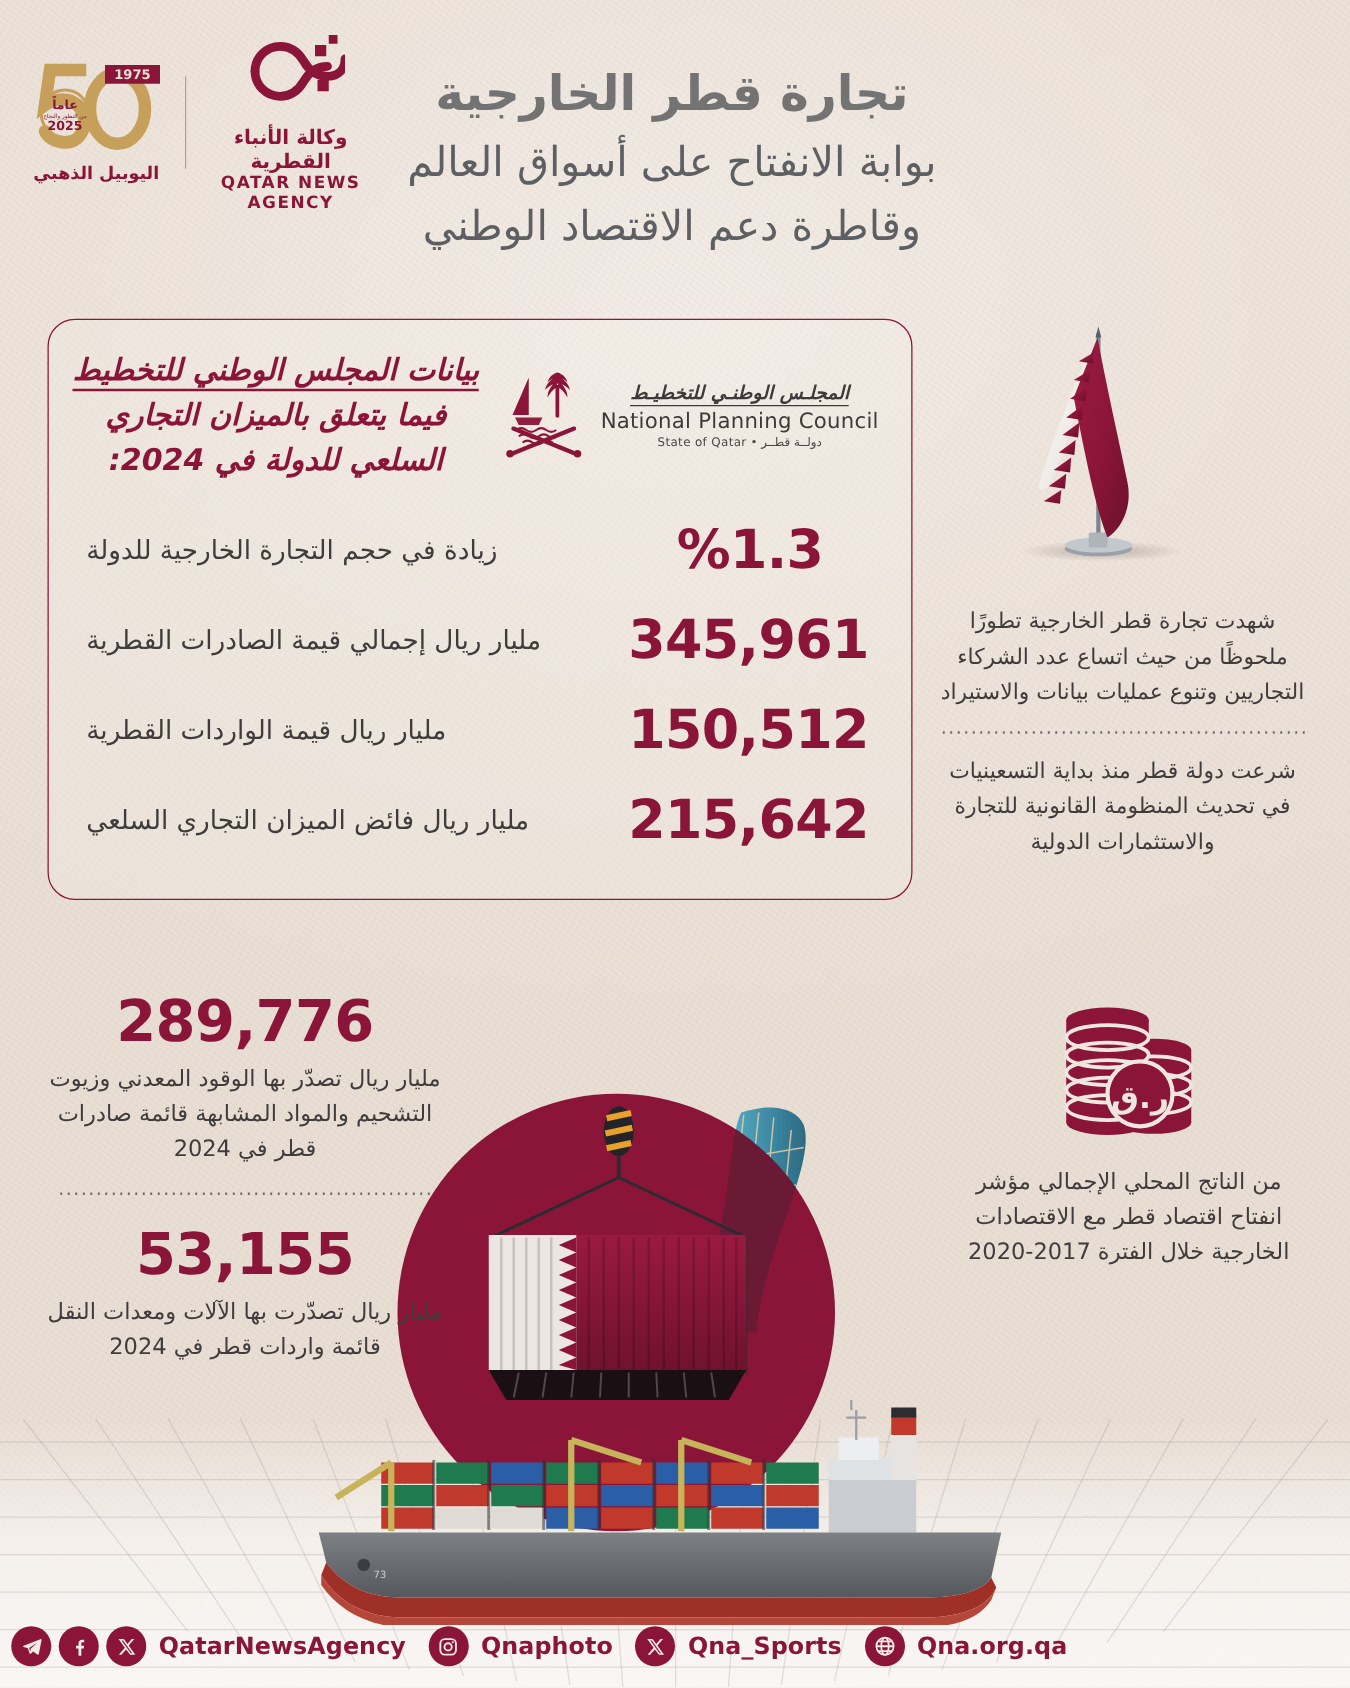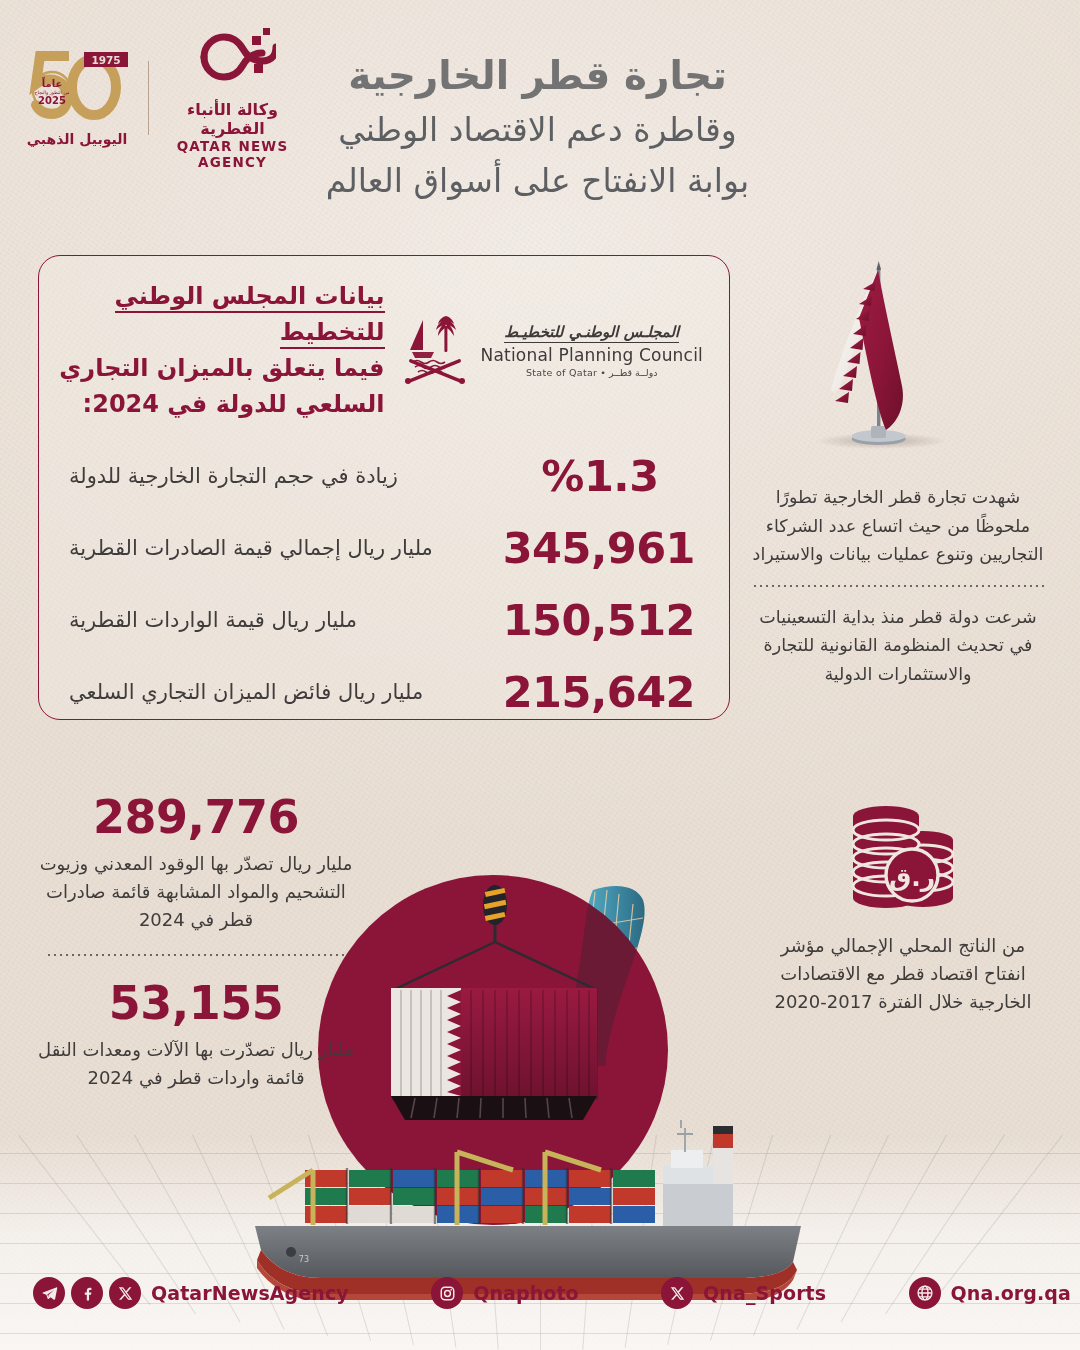--- a/index.html
+++ b/index.html
@@ -61,22 +61,23 @@
     background:rgba(246,240,233,.28);
   }
   .card-head{ display:flex; align-items:center; padding:22px 26px 0 18px; }
   .npc{ display:flex; align-items:center; gap:12px; flex:0 0 auto; }
   .npc-txt{ text-align:center; }
   .npc-ar{ font-size:15px; font-weight:700; color:#3e3a39; letter-spacing:.4px;
            border-bottom:1.5px solid #3e3a39; padding-bottom:1px; display:inline-block;font-style:italic;}
   .npc-en{ font-size:17px; font-weight:400; color:#3e3a39; direction:ltr; margin-top:2px; letter-spacing:.2px;}
   .npc-st{ font-size:9.5px; color:#4a4644; margin-top:2px; letter-spacing:.3px;}
   .card-title{
-    flex:1; text-align:right; font-size:24px; font-weight:700; color:#8A1538; line-height:1.5;
+    flex:1; text-align:center; font-size:24px; font-weight:700; color:#8A1538; line-height:1.5;
     padding-right:14px;
+    font-style:italic;
   }
   .card-title .u{ border-bottom:2px solid #8A1538; padding-bottom:1px; }
 
   .rows{ padding:18px 34px 0 30px; }
   .row{ display:flex; align-items:center; height:72px; }
   .row .val{
     flex:0 0 190px; text-align:center; font-size:43px; font-weight:700; color:#8A1538;
     direction:ltr; letter-spacing:-.5px;
   }
   .row .lbl{ flex:1; text-align:left; font-size:21px; color:#3f3c3b; line-height:1.45; }
@@ -101,22 +102,22 @@
   .rstat{ position:absolute; left:758px; top:792px; width:290px; z-index:5; text-align:center; }
   .coins{ height:130px; display:flex; align-items:center; justify-content:center; }
   .rstat .stat-num{ font-size:48px; margin-top:12px; }
   .rstat .stat-txt{ font-size:18px; margin-top:10px; }
 
   
   .art{ position:absolute; left:245px; top:870px; width:600px; height:430px; z-index:4; }
 
   
   .social{
-    position:absolute; left:0; right:0; bottom:36px; height:42px; z-index:6;
-    display:flex; align-items:center; justify-content:space-between; gap:0px; direction:ltr;padding-left:24px;
+    position:absolute; left:0; right:0; bottom:12px; height:42px; z-index:6;
+    display:flex; align-items:center; justify-content:flex-start; gap:0px; direction:ltr;
   }
   .sgrp{ display:flex; align-items:center; gap:6px; margin:0 9px; }
   .sic{
     width:32px; height:32px; border-radius:50%; background:#8A1538;
     display:flex; align-items:center; justify-content:center; color:#f3ece6;
   }
   .shandle{ font-size:19px; font-weight:700; color:#8A1538; margin-left:4px; letter-spacing:.1px;}
 </style>
 </head>
 <body>
@@ -149,22 +150,22 @@
     <div class="gl gv" style="left: 888px; transform: rotate(25.2deg);"></div>
     <div class="gl gv" style="left: 946px; transform: rotate(29.4deg);"></div>
     <div class="gl gv" style="left: 1004px; transform: rotate(33.6deg);"></div>
     <div class="gl gv" style="left: 1062px; transform: rotate(37.8deg);"></div>
   </div>
 
 <div class="header">
 
   <div class="titles">
     <div class="t-main">تجارة قطر الخارجية</div>
+    <div class="t-sub">بوابة الانفتاح على أسواق العالم</div>
     <div class="t-sub">وقاطرة دعم الاقتصاد الوطني</div>
-    <div class="t-sub">بوابة الانفتاح على أسواق العالم</div>
   </div>
 
   <div class="logos">
 
     <div class="qna-logo">
       <div class="qna-mark">
         <svg width="86" height="60" viewBox="0 0 86 60">
           <path d="M14 30c0-11 9-20 20-20 9 0 15 5 19 12 4 7 10 12 19 12 11 0 14-8 14-14" fill="none" stroke="#8A1538" stroke-width="7" stroke-linecap="round"></path>
           <path d="M14 30c0 11 9 20 20 20 9 0 15-5 19-12 4-7 10-12 19-12" fill="none" stroke="#8A1538" stroke-width="7" stroke-linecap="round"></path>
           <rect x="62" y="9" width="9" height="9" fill="#8A1538"></rect>

